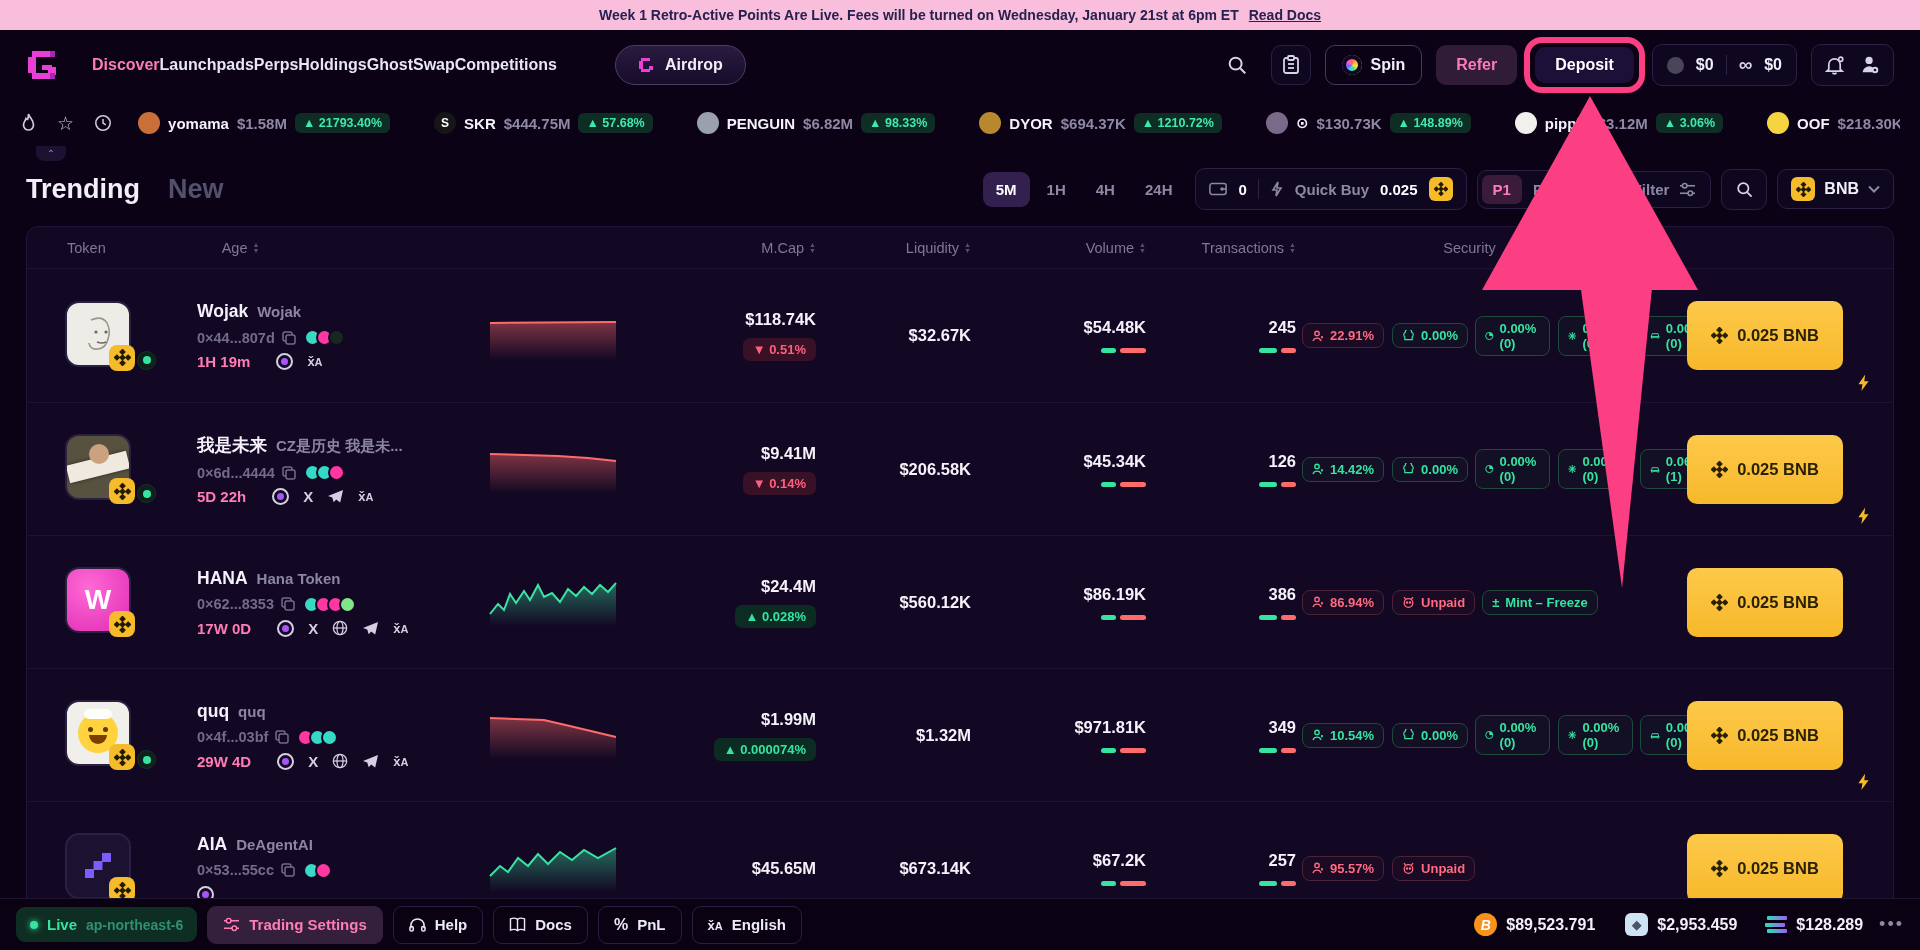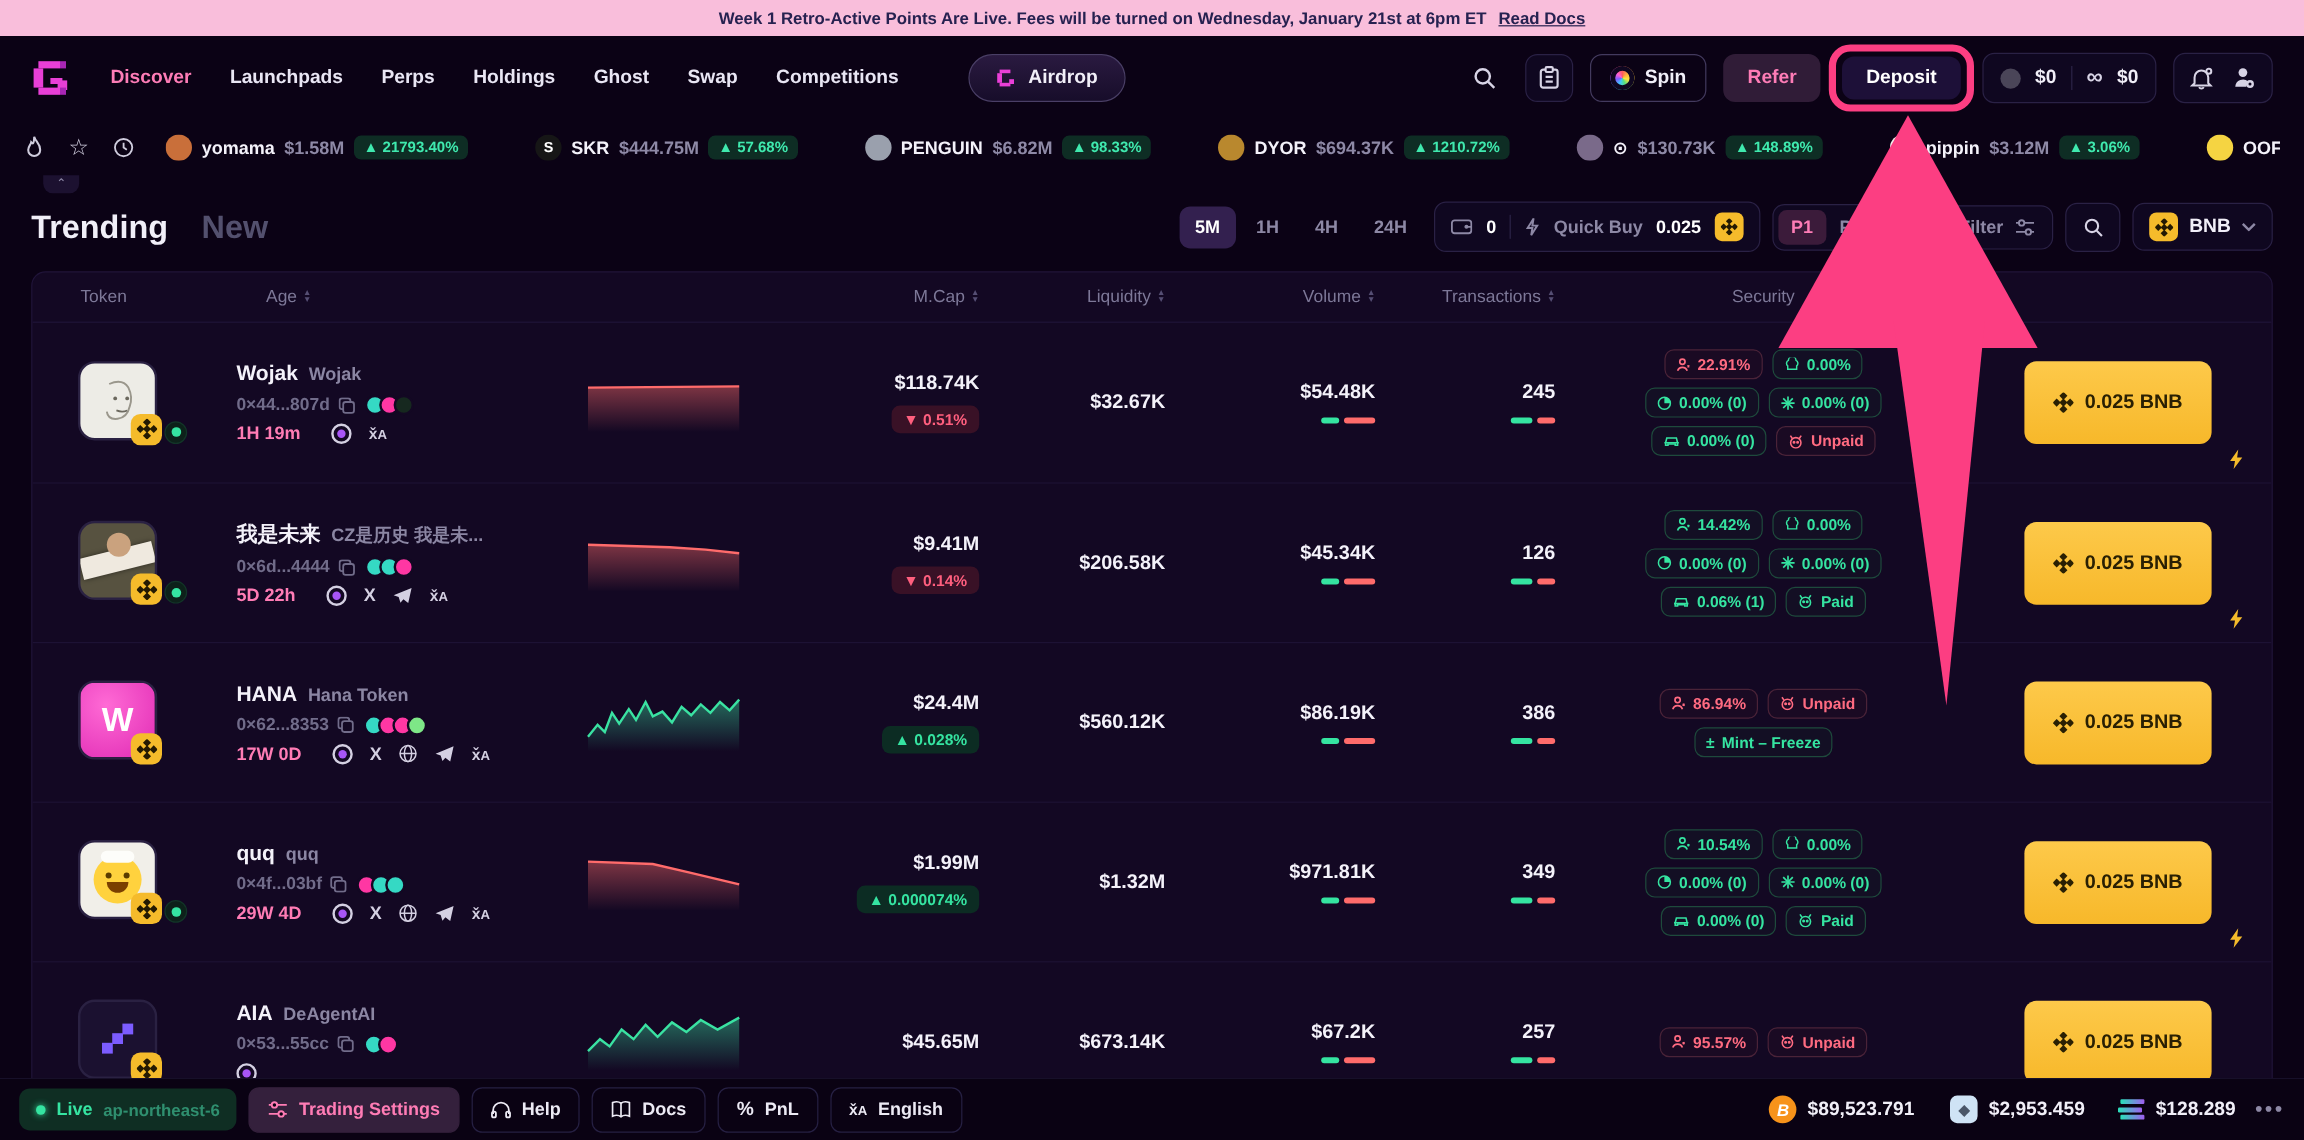--- a/index.html
+++ b/index.html
@@ -9,21 +9,21 @@
   }
   *{margin:0;padding:0;box-sizing:border-box;}
   html,body{width:1920px;height:950px;overflow:hidden;background:var(--bg);
     font-family:"Liberation Sans","DejaVu Sans",sans-serif;color:var(--text);}
   .banner{height:30px;background:#f9bedb;color:#262150;display:flex;align-items:center;justify-content:center;
     font-size:14px;font-weight:700;gap:10px;}
   .banner a{color:#262150;text-decoration:underline;cursor:pointer;}
   
   .nav{height:70px;display:flex;align-items:center;padding:0 26px;gap:14px;}
   .logo{width:36px;height:36px;margin-right:16px;}
-  .navlinks{display:flex;gap:32px;align-items:center;}
+  .navlinks{display:flex;align-items:center;}
   .navlink{font-size:16px;font-weight:600;color:#e9e6f4;cursor:pointer;white-space:nowrap;}
   .navlink.active{color:var(--pink);}
   .airdrop{margin-left:44px;display:flex;align-items:center;gap:9px;padding:10px 22px;border-radius:24px;
     background:linear-gradient(180deg,#2a1a40,#170d2a);border:1px solid #4a3f66;font-weight:700;font-size:16px;cursor:pointer;}
   .spacer{flex:1;}
   .iconbtn{width:40px;height:40px;border-radius:10px;display:flex;align-items:center;justify-content:center;
     color:#d8d4e6;cursor:pointer;}
   .boxed{border:1px solid var(--line2);background:#0f0720;}
   .spinbtn{display:flex;align-items:center;gap:9px;height:40px;padding:0 16px;border-radius:10px;
     border:1px solid #433a5e;font-weight:700;font-size:16px;cursor:pointer;}
@@ -38,21 +38,21 @@
   .depositbtn{height:36px;padding:0 20px;border-radius:10px;background:#1d1038;color:#fff;
     font-weight:700;font-size:16px;display:flex;align-items:center;cursor:pointer;}
   .balances{height:42px;border-radius:10px;display:flex;align-items:center;gap:12px;padding:0 14px;
     font-weight:700;font-size:16px;}
   .coin-circ{width:17px;height:17px;border-radius:50%;background:#4a4558;display:inline-block;}
   .vdiv{width:1px;height:20px;background:#2c2447;}
   .bellbox{height:42px;border-radius:10px;display:flex;align-items:center;gap:16px;padding:0 13px;color:#d8d4e6;}
   
   .ticker{height:46px;display:flex;align-items:center;padding:0 20px;gap:20px;font-size:15px;}
   .ticker .lead{display:flex;gap:20px;color:#cfccdd;align-items:center;margin-right:6px;}
-  .tlist{display:flex;gap:56px;align-items:center;overflow:hidden;white-space:nowrap;flex:1;}
+  .tlist{display:flex;gap:44px;align-items:center;overflow:hidden;white-space:nowrap;flex:1;}
   .titem{display:flex;align-items:center;gap:8px;cursor:pointer;}
   .tava{width:22px;height:22px;border-radius:50%;flex:none;display:flex;align-items:center;justify-content:center;
     font-size:12px;font-weight:800;color:#fff;}
   .tname{font-weight:800;color:#f4f2fa;}
   .tprice{color:#8e89a6;font-weight:600;}
   .tbadge{background:#0e2d24;color:#3fe9ae;border-radius:6px;padding:3px 8px;font-size:12.5px;font-weight:700;}
   .collapse-tab{position:absolute;left:36px;top:146px;width:30px;height:15px;background:#1c1130;
     border-radius:0 0 8px 8px;color:#8d88a5;font-size:10px;display:flex;align-items:center;justify-content:center;cursor:pointer;}
   
   .controls{display:flex;align-items:center;padding:22px 26px 16px;gap:12px;}
@@ -110,21 +110,21 @@
   .translate .sub{font-size:11px;}
   .cell-r{text-align:right;padding-right:6px;font-size:16.5px;font-weight:800;color:#f4f2fa;}
   .chg{display:inline-flex;align-items:center;gap:4px;margin-top:9px;border-radius:7px;padding:4px 10px;
     font-size:13px;font-weight:800;}
   .chg.down{background:#391126;color:#ff5f7e;}
   .chg.up{background:#0c2c23;color:#35e4a1;}
   .minibars{display:flex;gap:4px;justify-content:flex-end;margin-top:11px;align-items:center;}
   .minibars i{height:5px;border-radius:3px;display:block;}
   .mb-g{background:#35e4a1;}
   .mb-r{background:#ff6b6b;}
-  .cell-sec{display:flex;flex-direction:column;gap:7px;align-items:center;}
+  .cell-sec{display:flex;gap:7px;align-items:center;}
   .secline{display:flex;gap:8px;justify-content:center;}
   .secb{display:flex;align-items:center;gap:6px;border-radius:8px;padding:4px 9px;font-size:13px;font-weight:700;border:1px solid;}
   .secb.green{color:#35e4a1;border-color:#1e4a3c;background:rgba(22,64,50,.12);}
   .secb.red{color:#ff6b81;border-color:#4a2338;background:rgba(80,25,45,.12);}
   .cell-buy{display:flex;justify-content:center;position:relative;height:100%;align-items:center;}
   .buybtn{display:flex;align-items:center;gap:9px;background:linear-gradient(180deg,#fdc94a,#f7b82a);
     color:#2a2003;border-radius:10px;padding:25px 24px;font-weight:800;font-size:16.5px;cursor:pointer;white-space:nowrap;}
   .rowbolt{position:absolute;right:22px;bottom:10px;color:var(--gold);}
   
   .footer{position:fixed;left:0;bottom:0;width:1920px;height:52px;background:#0a0213;border-top:1px solid #1c1430;

